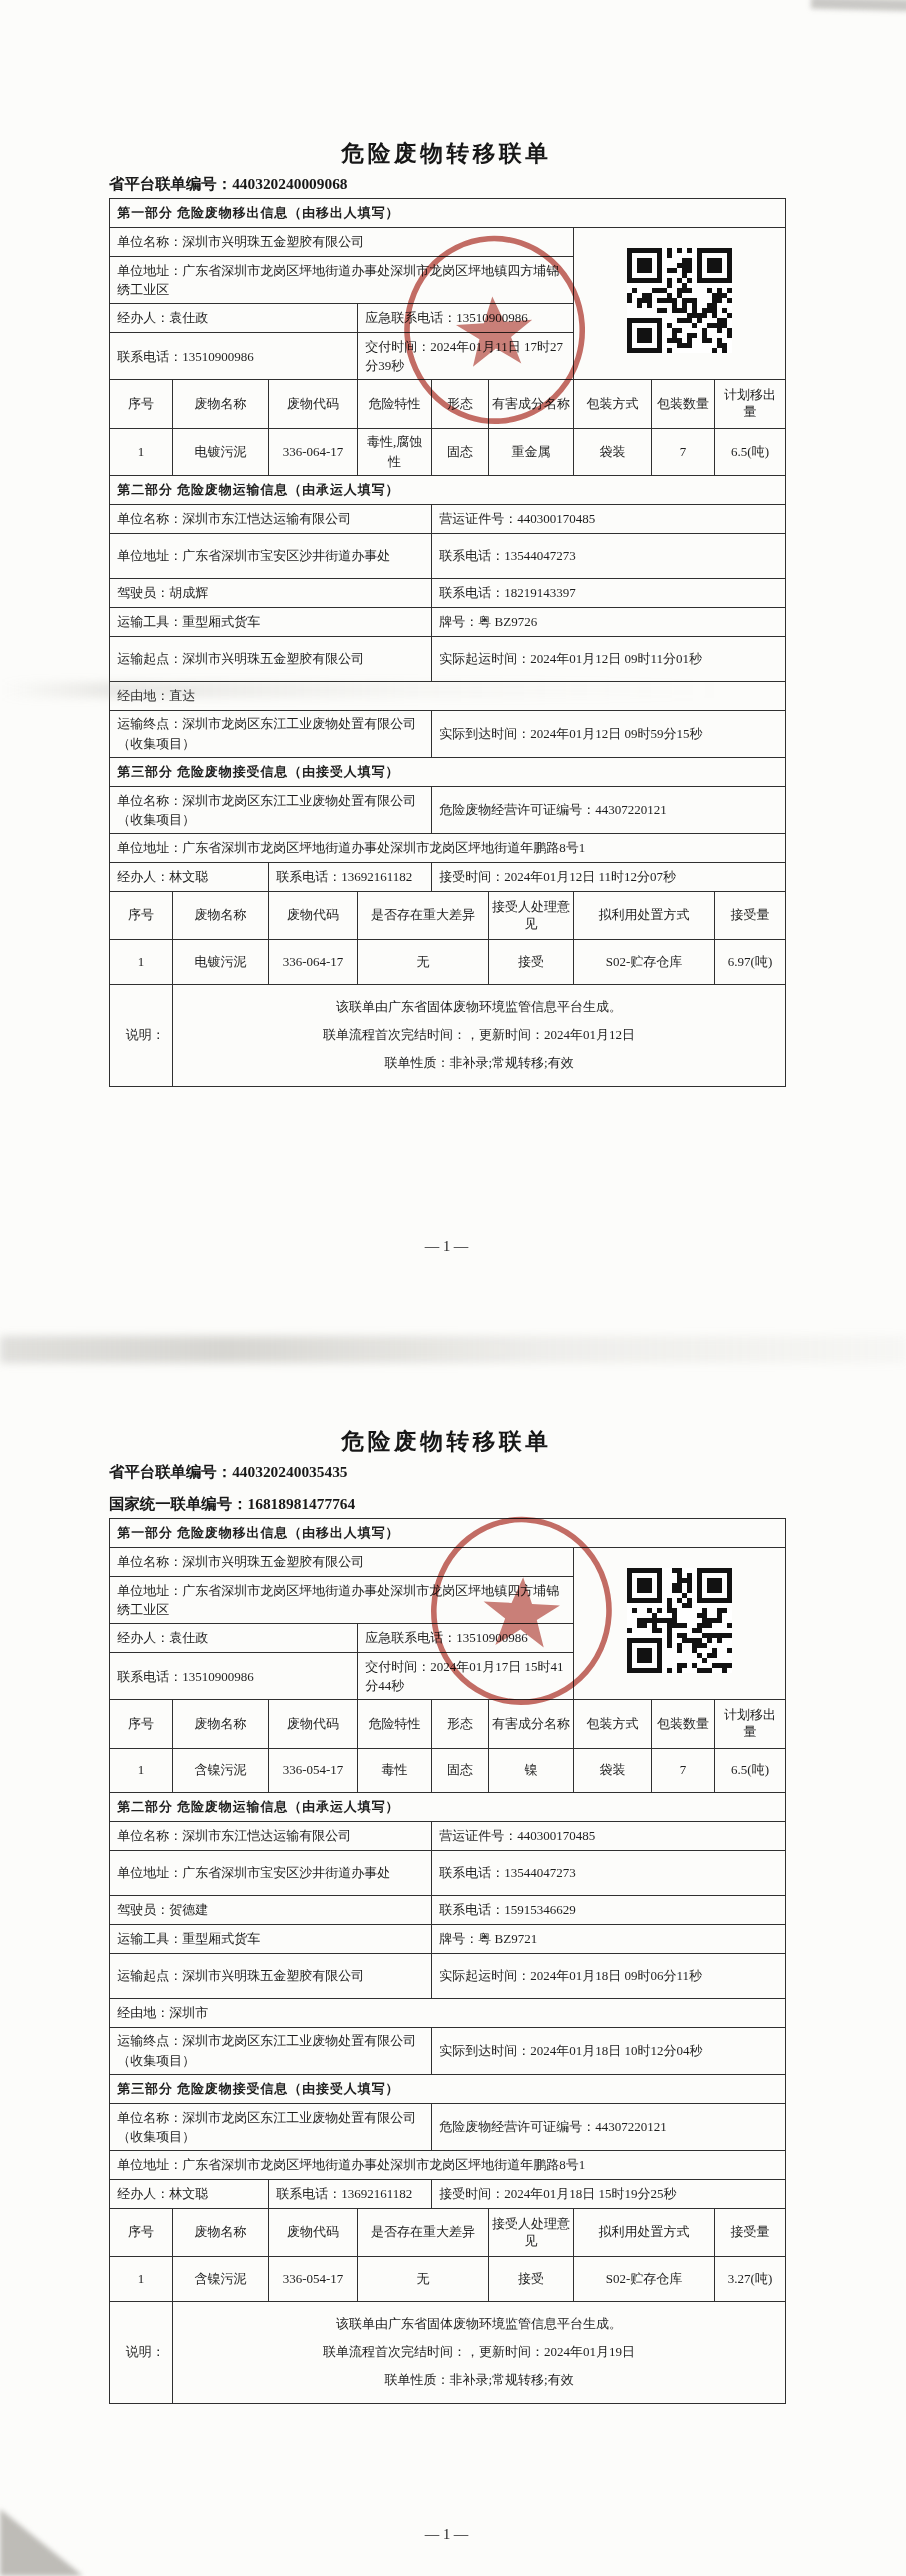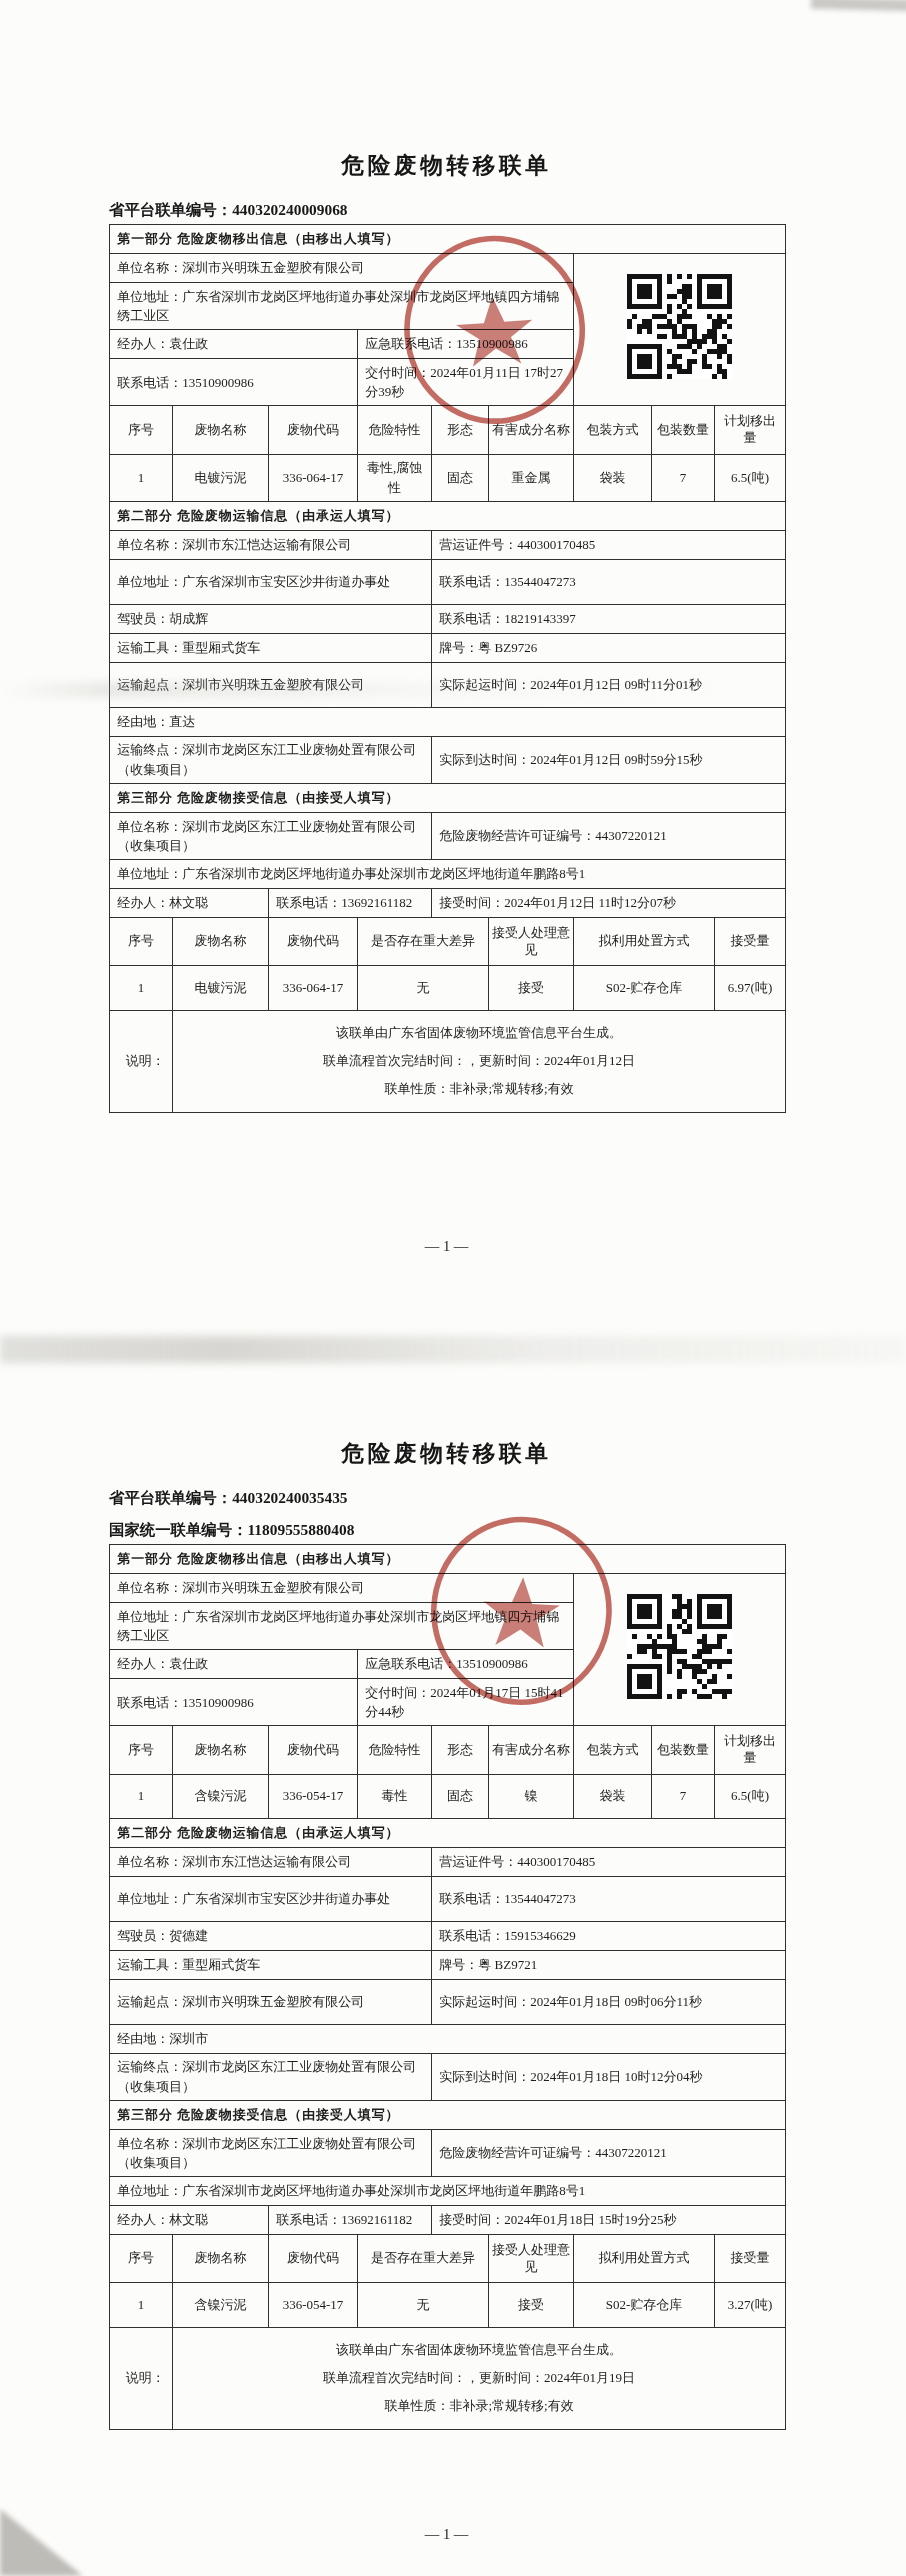--- a/index.html
+++ b/index.html
@@ -2,23 +2,23 @@
 <html style="font-size:14.5px"><head>
 <meta charset="utf-8">
 <style>
   html,body { margin:0; padding:0; background:#ffffff; }
   #canvas {
     position:relative; width:906px; height:2576px; overflow:hidden;
     background:#fcfcfa; color:#1d1d1d;
     font-family:"Liberation Serif","DejaVu Serif",serif;
   }
   .page { position:relative; width:906px; height:1288px; }
-  .content { position:absolute; left:109px; top:16px; width:675px; }
+  .content { position:absolute; left:109px; top:4px; width:675px; }
   .title { margin-top:134px; text-align:center; font-size:22.7px; font-weight:bold; letter-spacing:3.6px; color:#161616; }
-  .hline { margin-top:19px; font-size:15.4px; font-weight:bold; color:#181818; }
+  .hline { margin-top:5px; font-size:15.4px; font-weight:bold; color:#181818; }
   .hline + .hline { margin-top:11px; }
   table.main { margin-top:3px; border-collapse:collapse; table-layout:fixed; width:675px; border:1.8px solid #1b1b1b; }
   table.main td { border:0.9px solid #303030; padding:3.6px 7.3px; font-size:13px; line-height:1.5; vertical-align:middle; word-break:break-all; color:#1e1e1e; }
   td.sec { font-weight:bold; font-size:14px; padding:4.5px 7.3px; letter-spacing:0.9px; }
   tr.th td { text-align:center; padding:3.6px 2.7px; line-height:1.3; height:40px; }
   tr.ctr td { text-align:center; height:36px; }
   tr.r1 { height:29px; } tr.r2 { height:45px; }
   td.qrcell { vertical-align:top; text-align:center; padding:4.5px 1.8px; }
   svg.qr { width:105px; height:105px; display:inline-block; }
   td.notelbl { text-align:right; vertical-align:middle; padding-left:9px; }
@@ -321,21 +321,21 @@
     <div class="footer">— 1 —</div>
   </div>
 
   <div class="page page-2">
     <div class="content">
       <div class="title">危险废物转移联单</div>
       <div class="hline">
         <span>省平台联单编号：</span><span>440320240035435</span>
       </div>
       <div class="hline">
-        <span>国家统一联单编号：</span><span>11809555880408</span>
+        <span>国家统一联单编号：</span><span>16818981477764</span>
       </div>
 
       <table class="main">
         <colgroup>
           <col style="width:63px">
               <col style="width:96px">
               <col style="width:89px">
           <col style="width:74px">
               <col style="width:57px">
               <col style="width:85px">

